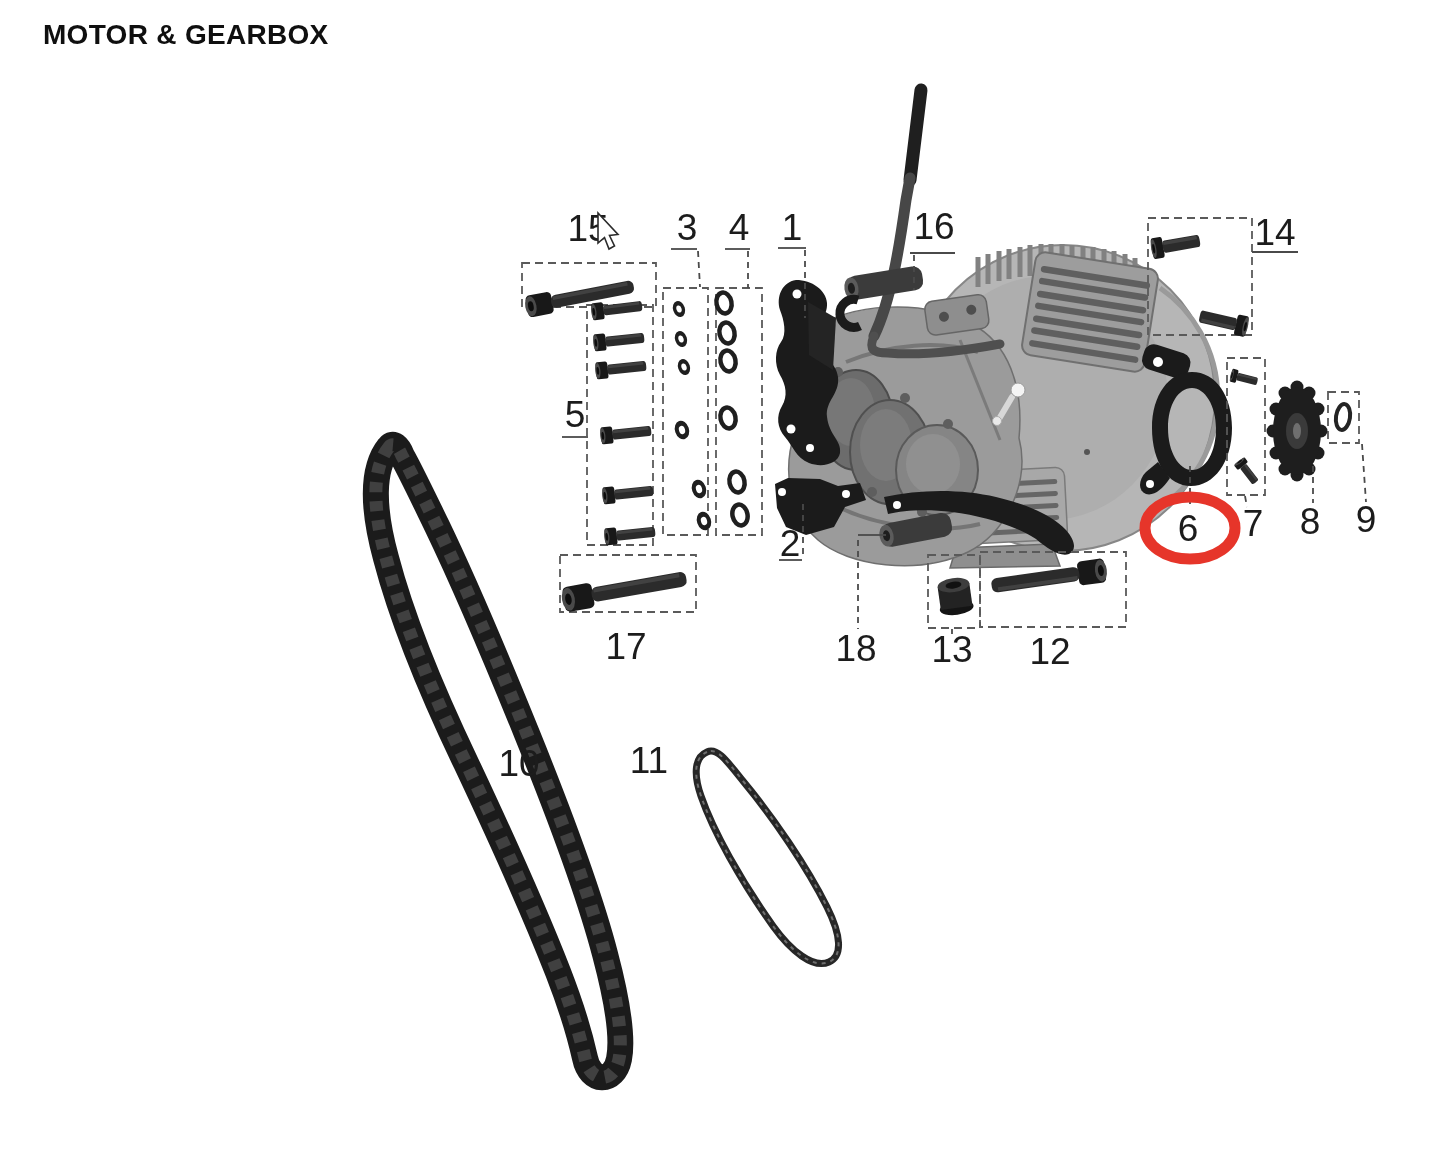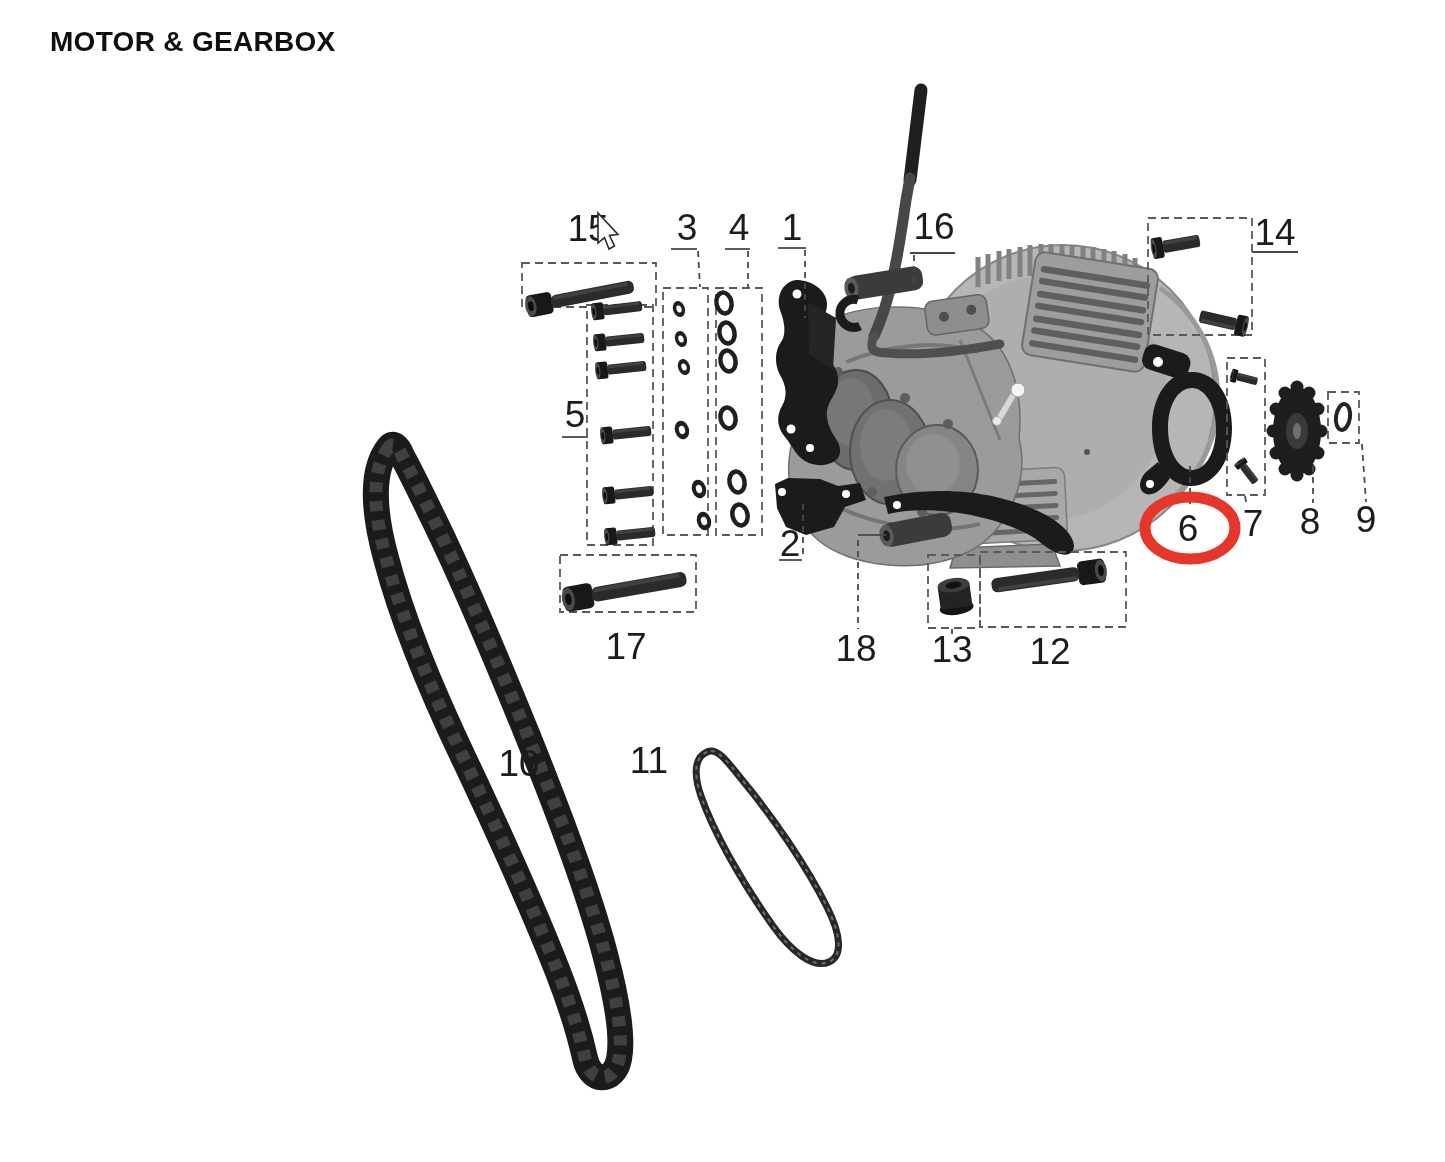--- a/index.html
+++ b/index.html
@@ -1,18 +1,18 @@
 <!DOCTYPE html>
 <html><head>
 <meta charset="utf-8">
 <style>
   html,body{margin:0;padding:0;background:#ffffff;}
   .page{position:relative;width:1445px;height:1162px;background:#fff;overflow:hidden;
         font-family:"Liberation Sans",sans-serif;}
-  .page-title{position:absolute;left:34px;top:10px;margin:16px;font-size:28px;font-weight:bold;
+  .page-title{position:absolute;left:34px;top:10px;margin:9px;font-size:28px;font-weight:bold;
               color:#0f0f0f;letter-spacing:.3px;}
   svg{position:absolute;left:0;top:0;}
   svg text{font-family:"Liberation Sans",sans-serif;font-size:37px;fill:#1c1c1c;}
   .dashbox{fill:none;stroke:#5a5a5a;stroke-width:1.8;stroke-dasharray:8 5;}
   .leader{stroke:#4a4a4a;stroke-width:1.8;fill:none;}
   .leader-dash{stroke:#4a4a4a;stroke-width:1.8;fill:none;stroke-dasharray:6 5;}
 </style>
 </head>
 <body>
 

